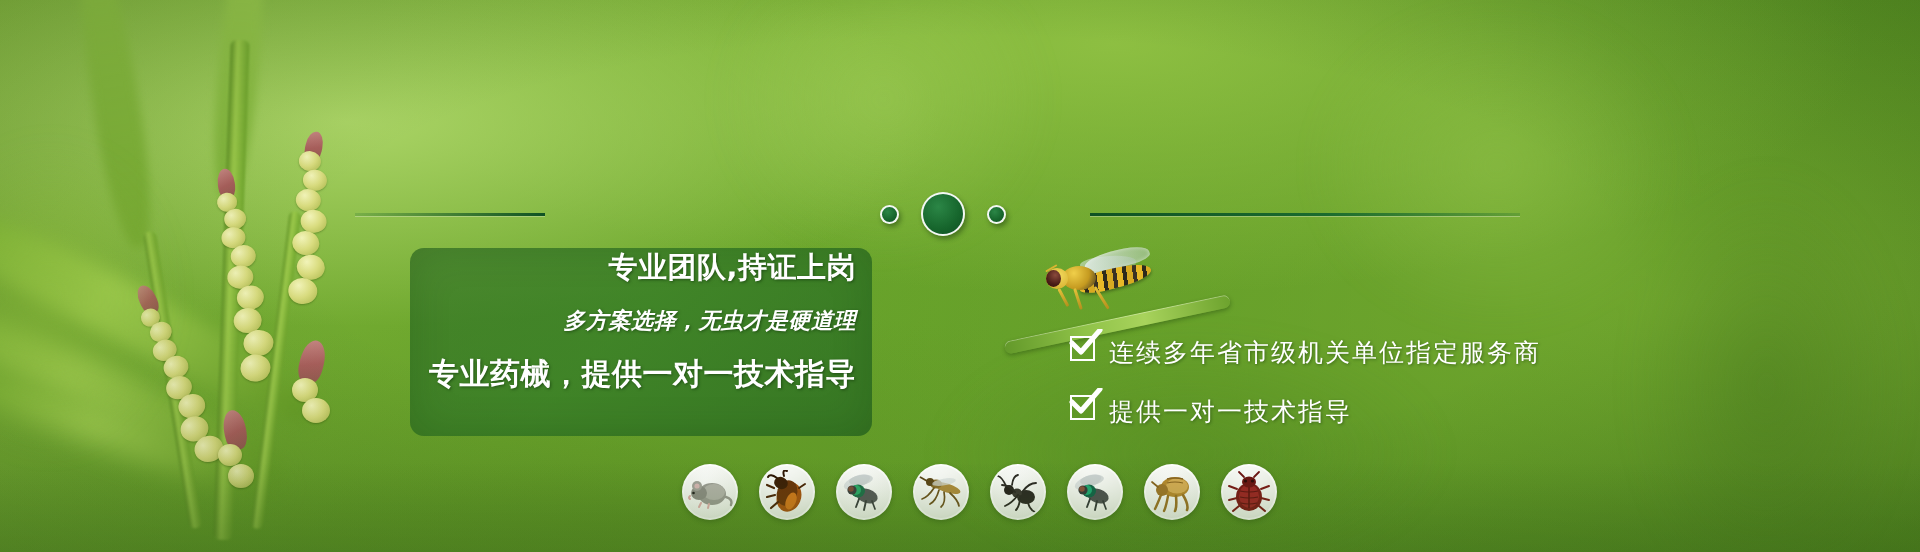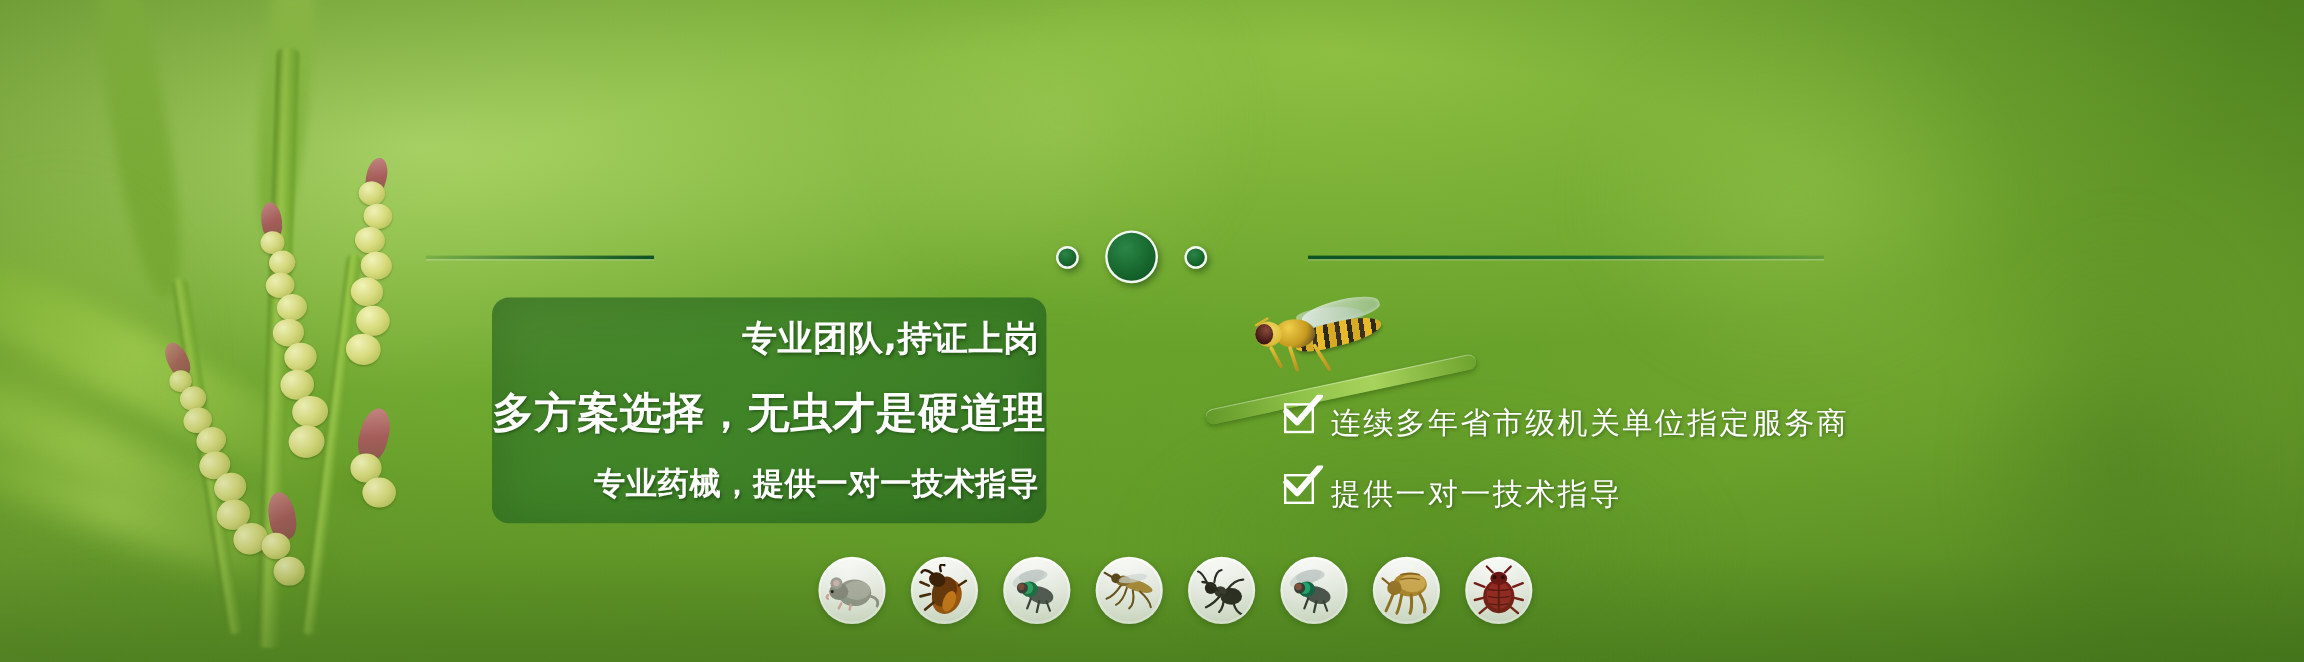--- a/index.html
+++ b/index.html
@@ -123,34 +123,34 @@
     background:linear-gradient(270deg,#0f5223,rgba(26,107,46,.2));
     box-shadow:0 1px 0 rgba(255,255,255,.28);
   }
 
   
   .panel{
     position:absolute; left:410px; top:248px; width:462px; height:188px;
     border-radius:14px;
     background:linear-gradient(135deg, rgba(40,105,35,.60) 0%, rgba(48,120,38,.72) 45%, rgba(42,108,34,.78) 100%);
     box-shadow:inset 0 0 40px rgba(10,45,5,.18);
-    display:flex; flex-direction:column; justify-content:center;
-    padding:0 6px 0 0;
+    display:flex; flex-direction:column; 
+    padding:0 16px 0 0;
   }
   .panel-line{
     color:#ffffff;
     font-weight:bold;
     text-align:right;
     text-shadow:1px 1px 3px rgba(10,40,5,.55);
     font-family:"DejaVu Sans","Liberation Sans",sans-serif;
     white-space:nowrap;
   }
   .panel-line.l1{ font-size:29px; margin-bottom:18px; letter-spacing:.5px; }
-  .panel-line.l2{ font-size:35px; margin-bottom:18px; letter-spacing:.5px; }
-  .panel-line.l3{ font-size:26px; letter-spacing:.5px; }
+  .panel-line.l2{ font-size:22px; margin-bottom:18px; letter-spacing:.5px;font-style:italic; }
+  .panel-line.l3{ font-size:30px; letter-spacing:.5px; }
 
   
   .fly-stem{
     position:absolute; left:1000px; top:288px;
     width:230px; height:26px;
     transform:rotate(-12deg); transform-origin:right center;
   }
   .fly-stem .gstem{
     position:absolute; left:0; top:6px; width:230px; height:13px;
     border-radius:8px;

